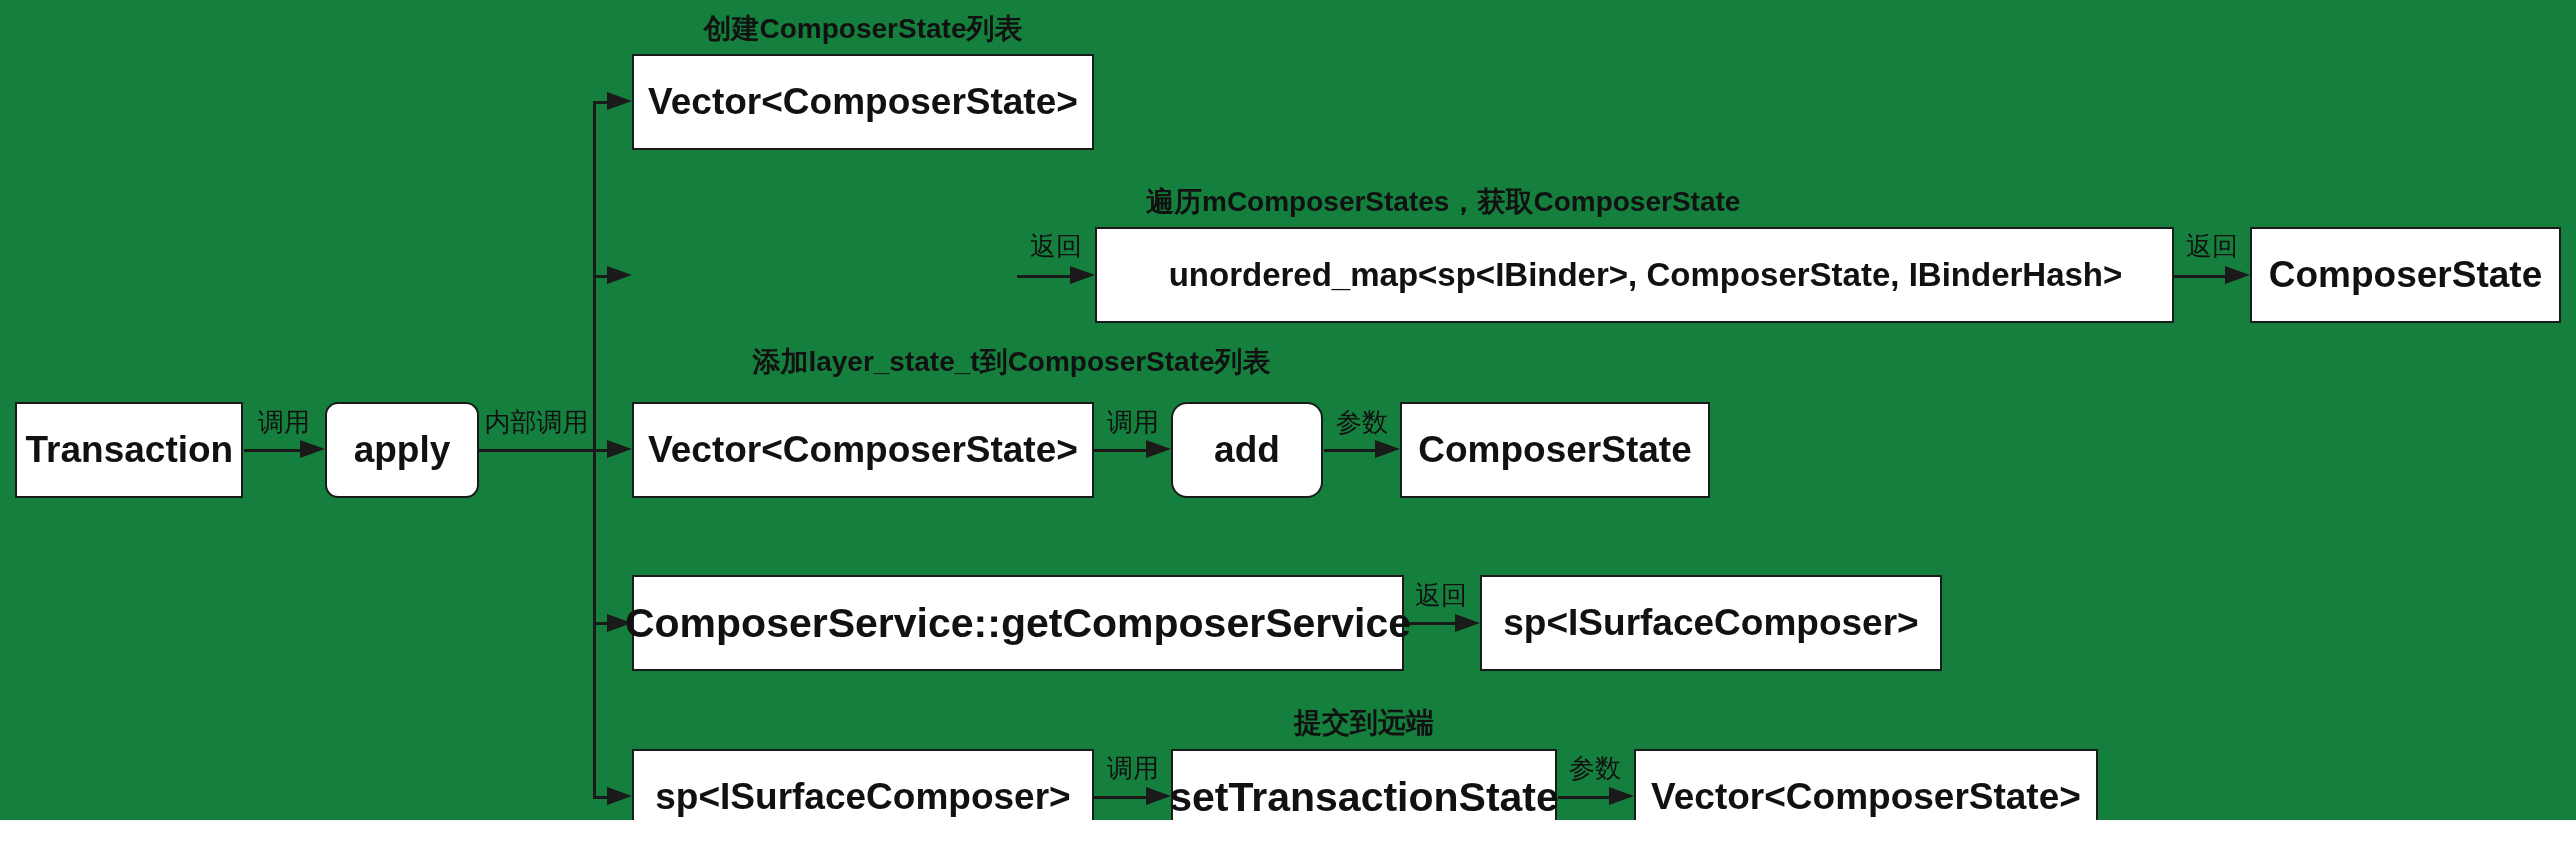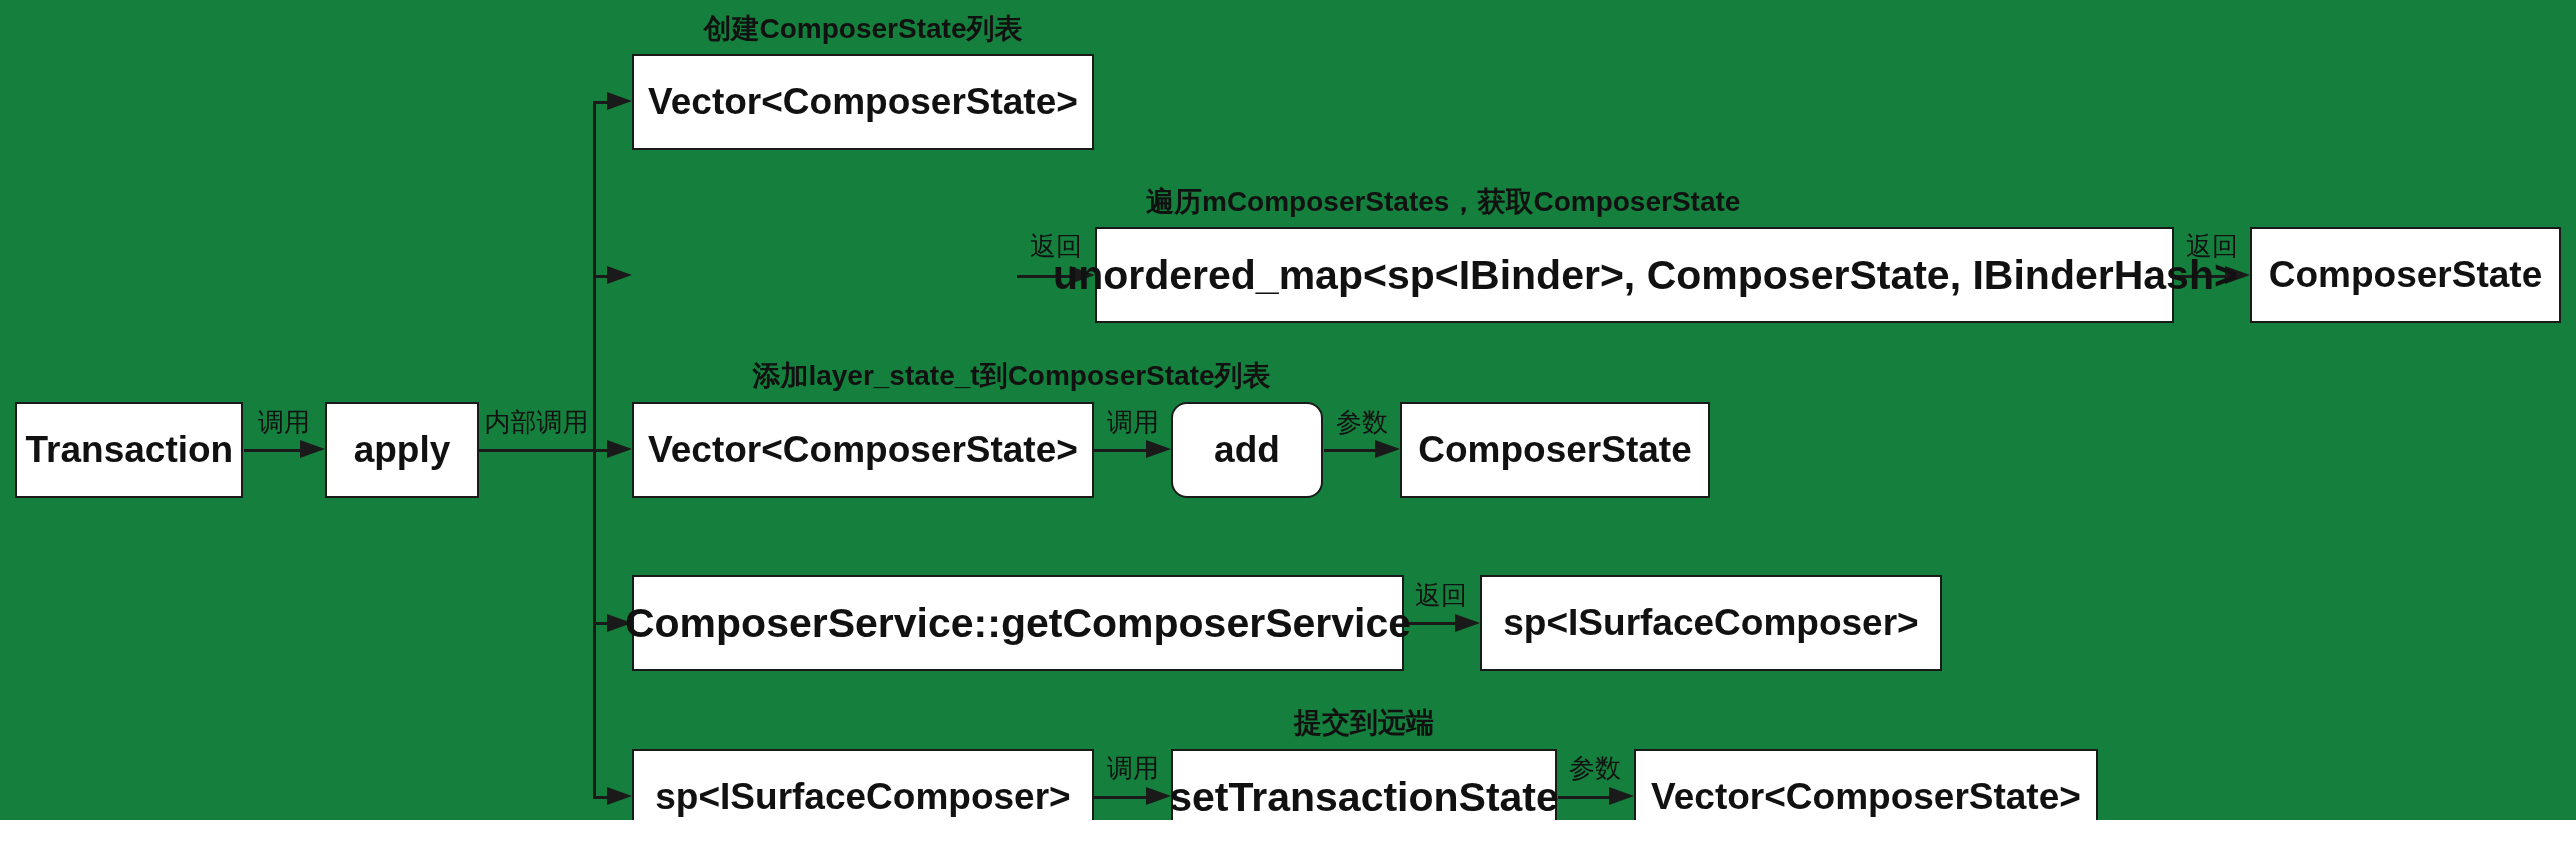--- a/index.html
+++ b/index.html
@@ -17,21 +17,21 @@
     border: 2.9px solid #1a1a1a;
     background: #ffffff;
     display: flex;
     align-items: center;
     justify-content: center;
     font-weight: bold;
     font-size: 37px;
     color: #111111;
     white-space: nowrap;
   }
-  .fs34 { font-size: 41px; padding-left: 22px; }
+  .fs34 { font-size: 33px; padding-left: 22px; }
   .fs36 { font-size: 41px; }
   .caption {
     position: absolute;
     text-align: center;
     font-weight: bold;
     font-size: 28px;
     color: #111111;
     white-space: nowrap;
   }
   .elabel {
@@ -57,21 +57,21 @@
     white-space: nowrap;
   }
 </style>
 </head>
 <body>
 
 <div id="canvas">
 
   <div class="caption" style="left:632px; top:9.6px; width:462px;">创建ComposerState列表</div>
   <div class="caption" style="left:1146px; top:183px; width:520px;">遍历mComposerStates，获取ComposerState</div>
-  <div class="caption" style="left:713px; top:357px; width:597px;">添加layer_state_t到ComposerState列表</div>
+  <div class="caption" style="left:713px; top:343px; width:597px;">添加layer_state_t到ComposerState列表</div>
   <div class="caption" style="left:632px; top:531px; width:772px;margin-top:42px;">获取远端服务</div>
   <div class="caption" style="left:1171px; top:704px; width:386px;">提交到远端</div>
 
   <div class="elabel" style="left:236px; top:405px; width:96px;">调用</div>
   <div class="elabel" style="left:440px; top:405px; width:193px;">内部调用</div>
   <div class="elabel" style="left:1008px; top:229px; width:96px;">返回</div>
   <div class="elabel" style="left:2164px; top:229px; width:96px;">返回</div>
   <div class="elabel" style="left:1085px; top:405px; width:96px;">调用</div>
   <div class="elabel" style="left:1314px; top:405px; width:96px;">参数</div>
   <div class="elabel" style="left:1393px; top:578px; width:96px;">返回</div>
@@ -105,21 +105,21 @@
 
   <div class="hline" style="left:1404px; top:622px; width:53px;"></div>
   <div class="arrowhead" style="left:1455px; top:614px;"></div>
 
   <div class="hline" style="left:1094px; top:796px; width:54px;"></div>
   <div class="arrowhead" style="left:1146px; top:787px;"></div>
   <div class="hline" style="left:1558px; top:796px; width:53px;"></div>
   <div class="arrowhead" style="left:1609px; top:787px;"></div>
 
   <div class="node" style="left:15.4px; top:402px; width:228px; height:96px;">Transaction</div>
-  <div class="node" style="left:325px; top:402px; width:154px; height:96px;">apply</div>
+  <div class="node" style="left:325px; top:402px; width:154px; height:96px;border-radius:13px;">apply</div>
 
   <div class="node" style="left:632px; top:54px; width:462px; height:96px;">Vector&lt;ComposerState&gt;</div>
 
   <div class="node fs34" style="left:1095px; top:227px; width:1079px; height:96px;">unordered_map&lt;sp&lt;IBinder&gt;, ComposerState, IBinderHash&gt;</div>
   <div class="node" style="left:2250px; top:227px; width:311px; height:96px;">ComposerState</div>
 
   <div class="node" style="left:632px; top:402px; width:462px; height:96px;">Vector&lt;ComposerState&gt;</div>
   <div class="node" style="left:1171px; top:402px; width:152px; height:96px;border-radius:16px;">add</div>
   <div class="node" style="left:1400px; top:402px; width:310px; height:96px;">ComposerState</div>
 

